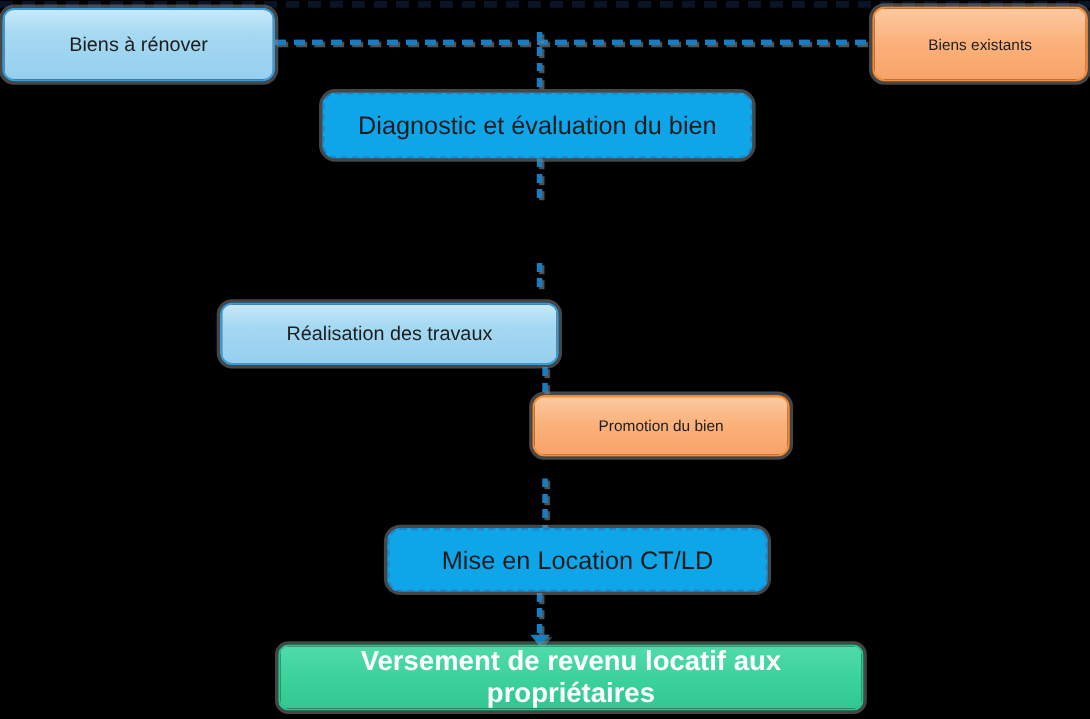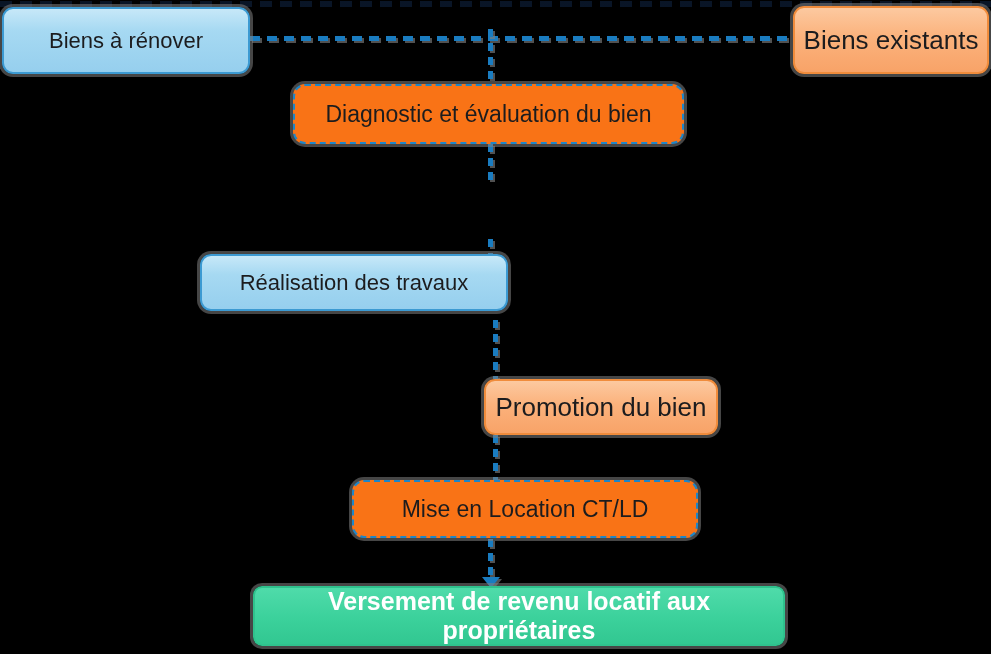--- a/index.html
+++ b/index.html
@@ -16,49 +16,49 @@
     display:flex;align-items:center;justify-content:center;
     text-align:center;
     color:#1c1c1e;
     box-sizing:border-box;
     box-shadow:0 0 0 3px rgba(128,128,128,0.55);
   }
   .node-blue{
     background:linear-gradient(180deg,#c7e8f8 0%,#a6d9f2 35%,#96cfee 100%);
     border:2px solid #3c9ad2;
     border-radius:11px;
-    font-size:22px;
+    font-size:18px;
   }
   .node-orange{
     background:linear-gradient(180deg,#fcc9a0 0%,#fbb27c 45%,#f8a368 100%);
     border:2px solid #f08c3c;
     border-radius:11px;
-    font-size:26px;
+    font-size:14px;
   }
   .node-white{
-    background:#f97316;
+    background:#0ea5e9;
     border:2px dashed #1e86c8;
     border-radius:12px;
     font-size:23px;
   }
   .node-green{
     background:linear-gradient(180deg,#4fdbaa 0%,#3bd19b 55%,#32c791 100%);
     border:2px solid #2fc28d;
     border-radius:9px;
     color:#ffffff;
     font-weight:bold;
     font-size:25px;
   }
   
   .n-biens-renover   {left:2px;  top:7px;   width:248px;height:67px;}
   .n-biens-existants {left:793px;top:6px;   width:196px;height:68px;}
   .n-diagnostic      {left:293px;top:84px;  width:391px;height:60px;}
   .n-engagement      {left:310px;top:181px; width:360px;height:57px;}
-  .n-realisation     {left:200px;top:254px; width:308px;height:57px;}
-  .n-promotion       {left:484px;top:379px; width:234px;height:56px;}
+  .n-realisation     {left:200px;top:275px; width:308px;height:57px;}
+  .n-promotion       {left:484px;top:359px; width:234px;height:56px;}
   .n-mise            {left:352px;top:480px; width:346px;height:58px;}
   .n-versement       {left:253px;top:586px; width:532px;height:60px;}
   
   .conn{position:absolute;filter:drop-shadow(2px 2px 0 rgba(125,125,125,0.65));}
   .conn-h{
     height:5px;
     background:repeating-linear-gradient(90deg,#1a7cc0 0 10px,transparent 10px 17px);
   }
   .conn-v{
     width:5px;

